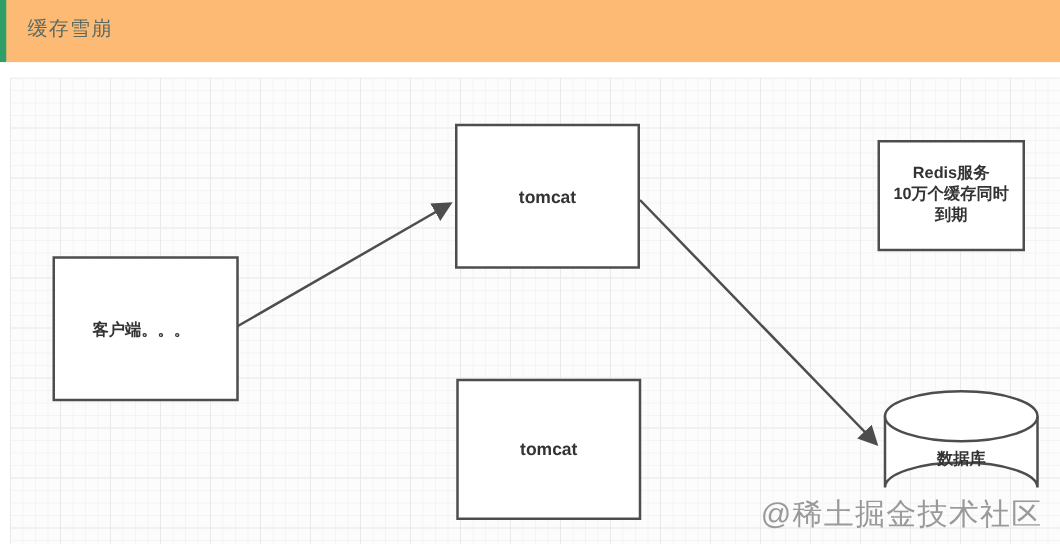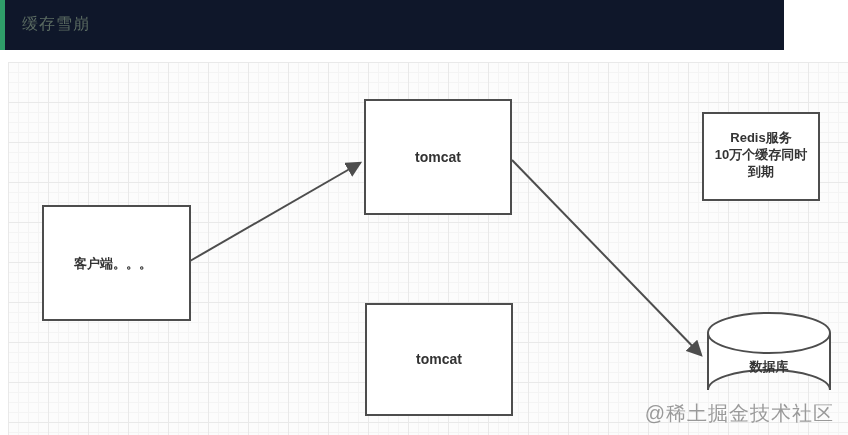--- a/index.html
+++ b/index.html
@@ -7,22 +7,22 @@
     width: 848px; height: 435px;
     overflow: hidden;
     font-family: "Liberation Sans", sans-serif;
     background: #ffffff;
   }
   .page { position: relative; width: 848px; height: 435px; }
 
   
   .header {
     position: absolute; top: 0; left: 0;
-    width: 784px; height: 50px;
-    background: #0f172a;
+    width: 848px; height: 50px;
+    background: #fdba74;
   }
   .header-accent {
     position: absolute; top: 0; left: 0;
     width: 5px; height: 50px;
     background: #2f9e69;
   }
   .page-title {
     position: absolute; top: 13px; left: 22px;
     font-size: 16px; line-height: 22px;
     color: #5a6a61;
@@ -69,21 +69,21 @@
     font-weight: 700;
     fill: #333333;
     text-anchor: middle;
   }
   .node-label--latin { font-size: 14px; }
 
   
   .watermark {
     position: absolute; right: 14px; bottom: 8px;
     z-index: 3;
-    font-size: 20px;
+    font-size: 24px;
     color: rgba(122, 122, 122, 0.75);
     letter-spacing: 1px;
     pointer-events: none;
   }
 </style>
 </head>
 <body>
 
 <div class="page">
 

